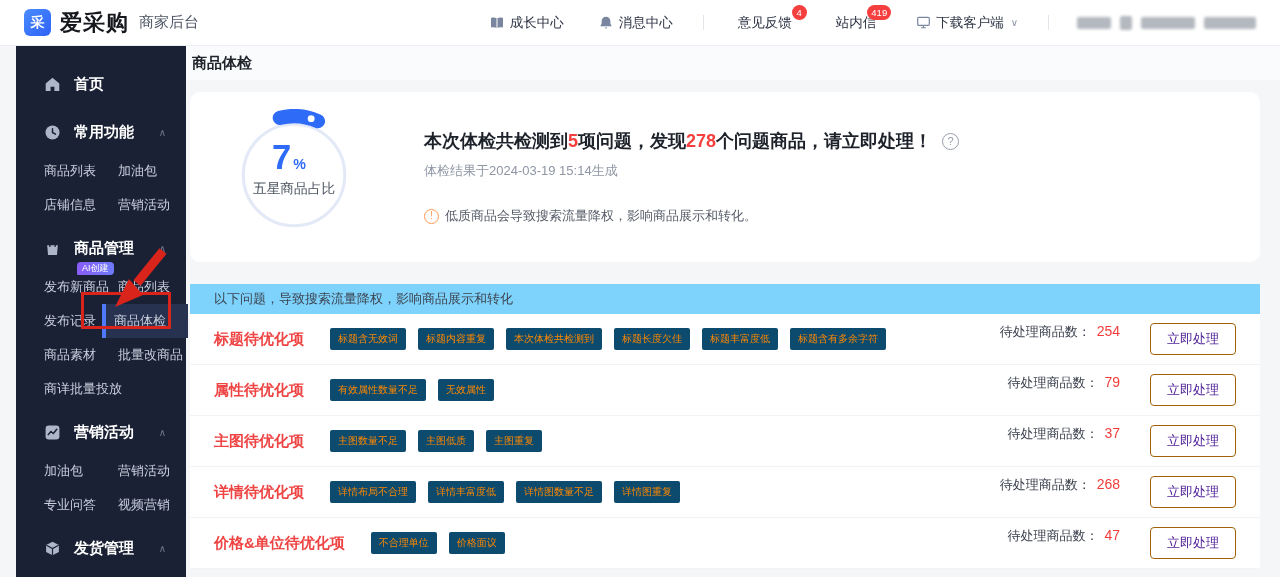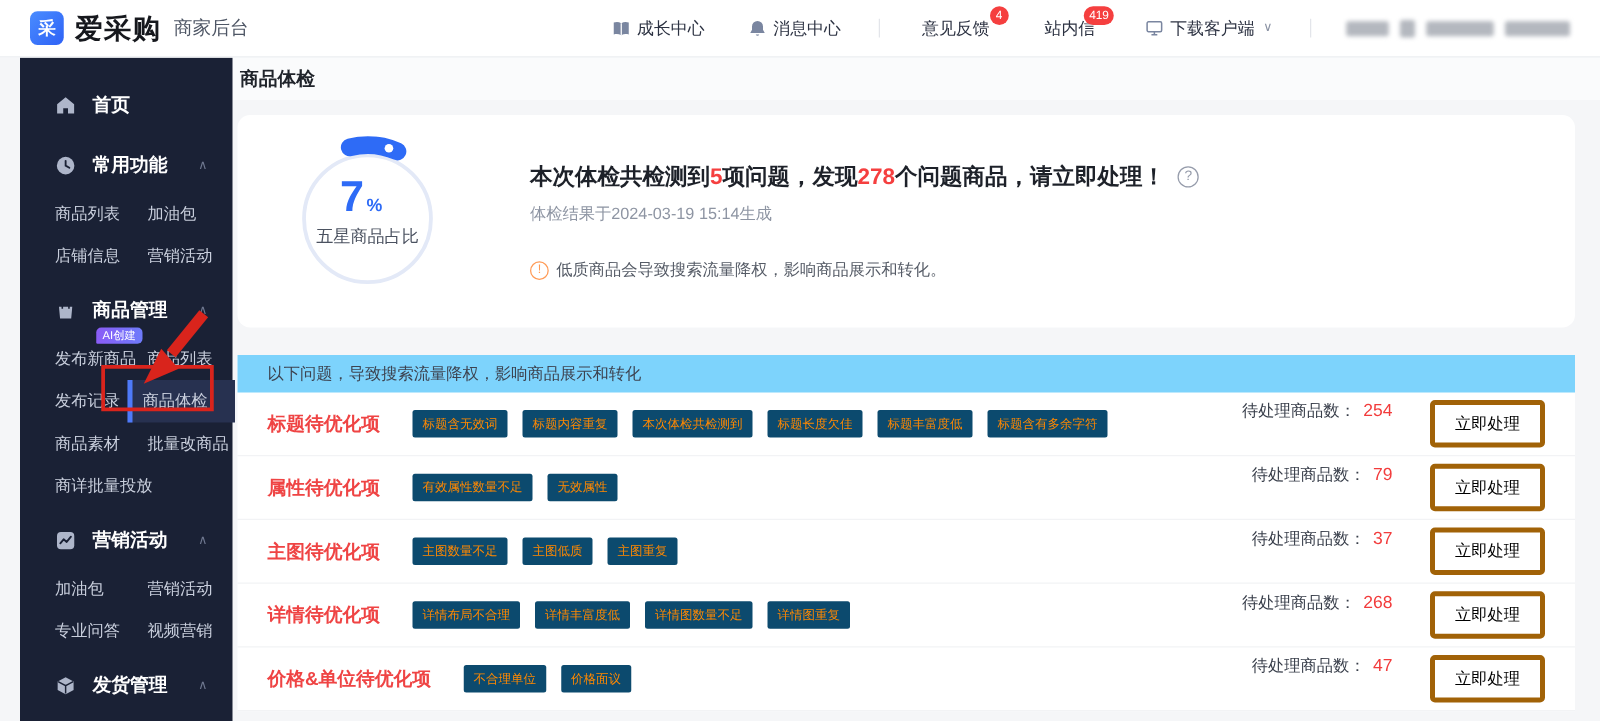--- a/index.html
+++ b/index.html
@@ -65,21 +65,21 @@
 
   .list-card { margin:22px 20px 0; background:#fff; }
   .list-head { background:#7dd3fc; height:30px; line-height:30px; padding:0 24px; font-size:13px; color:#3d4350; }
   .issue-row { display:flex; align-items:center; padding:0 24px; height:51px; border-bottom:1px solid #f2f3f5; }
   .row-title { font-size:15px; font-weight:bold; color:#ef4444; margin-right:26px; white-space:nowrap; }
   .tags { display:flex; gap:12px; }
   .tag { background:#0c4a6e; color:#ff8800; font-size:10px; padding:4px 8px; border-radius:2px; white-space:nowrap; }
   .row-right { margin-left:auto; display:flex; align-items:flex-start; }
   .count-label { font-size:13px; color:#383e4a; white-space:nowrap; }
   .count { font-size:14px; color:#f23c3c; margin-left:6px; }
-  .handle-btn { margin-left:30px; padding:6px 16px; font-size:13px; color:#000000; border:4px solid #a16207;
+  .handle-btn { margin-left:30px; padding:6px 16px; font-size:13px; color:#4c1d95; border:1px solid #a16207;
     border-radius:4px; background:#fff; cursor:pointer; white-space:nowrap; }
 </style>
 </head>
 <body>
 
 <div class="topbar">
   <div class="logo">
     <div class="logo-badge">
         <span>采</span>
       </div>

